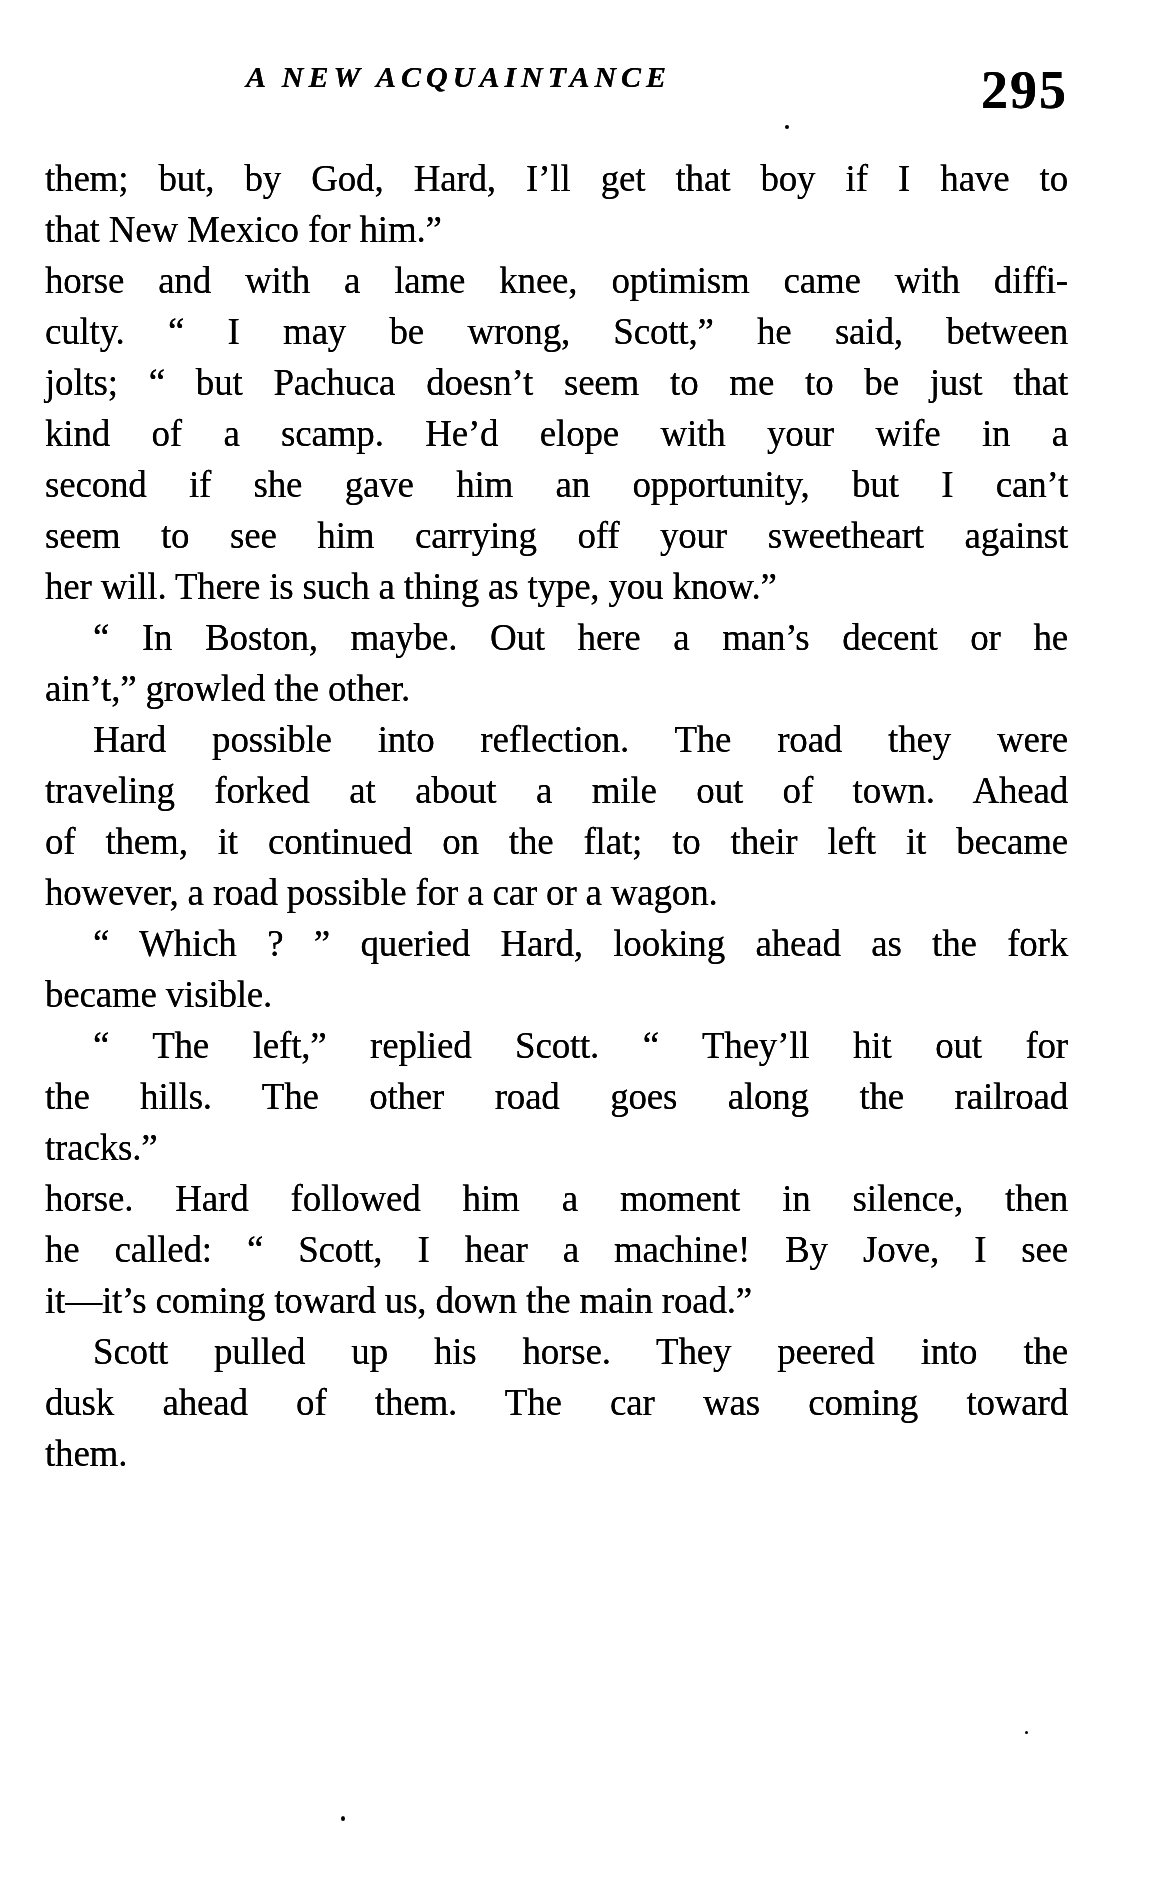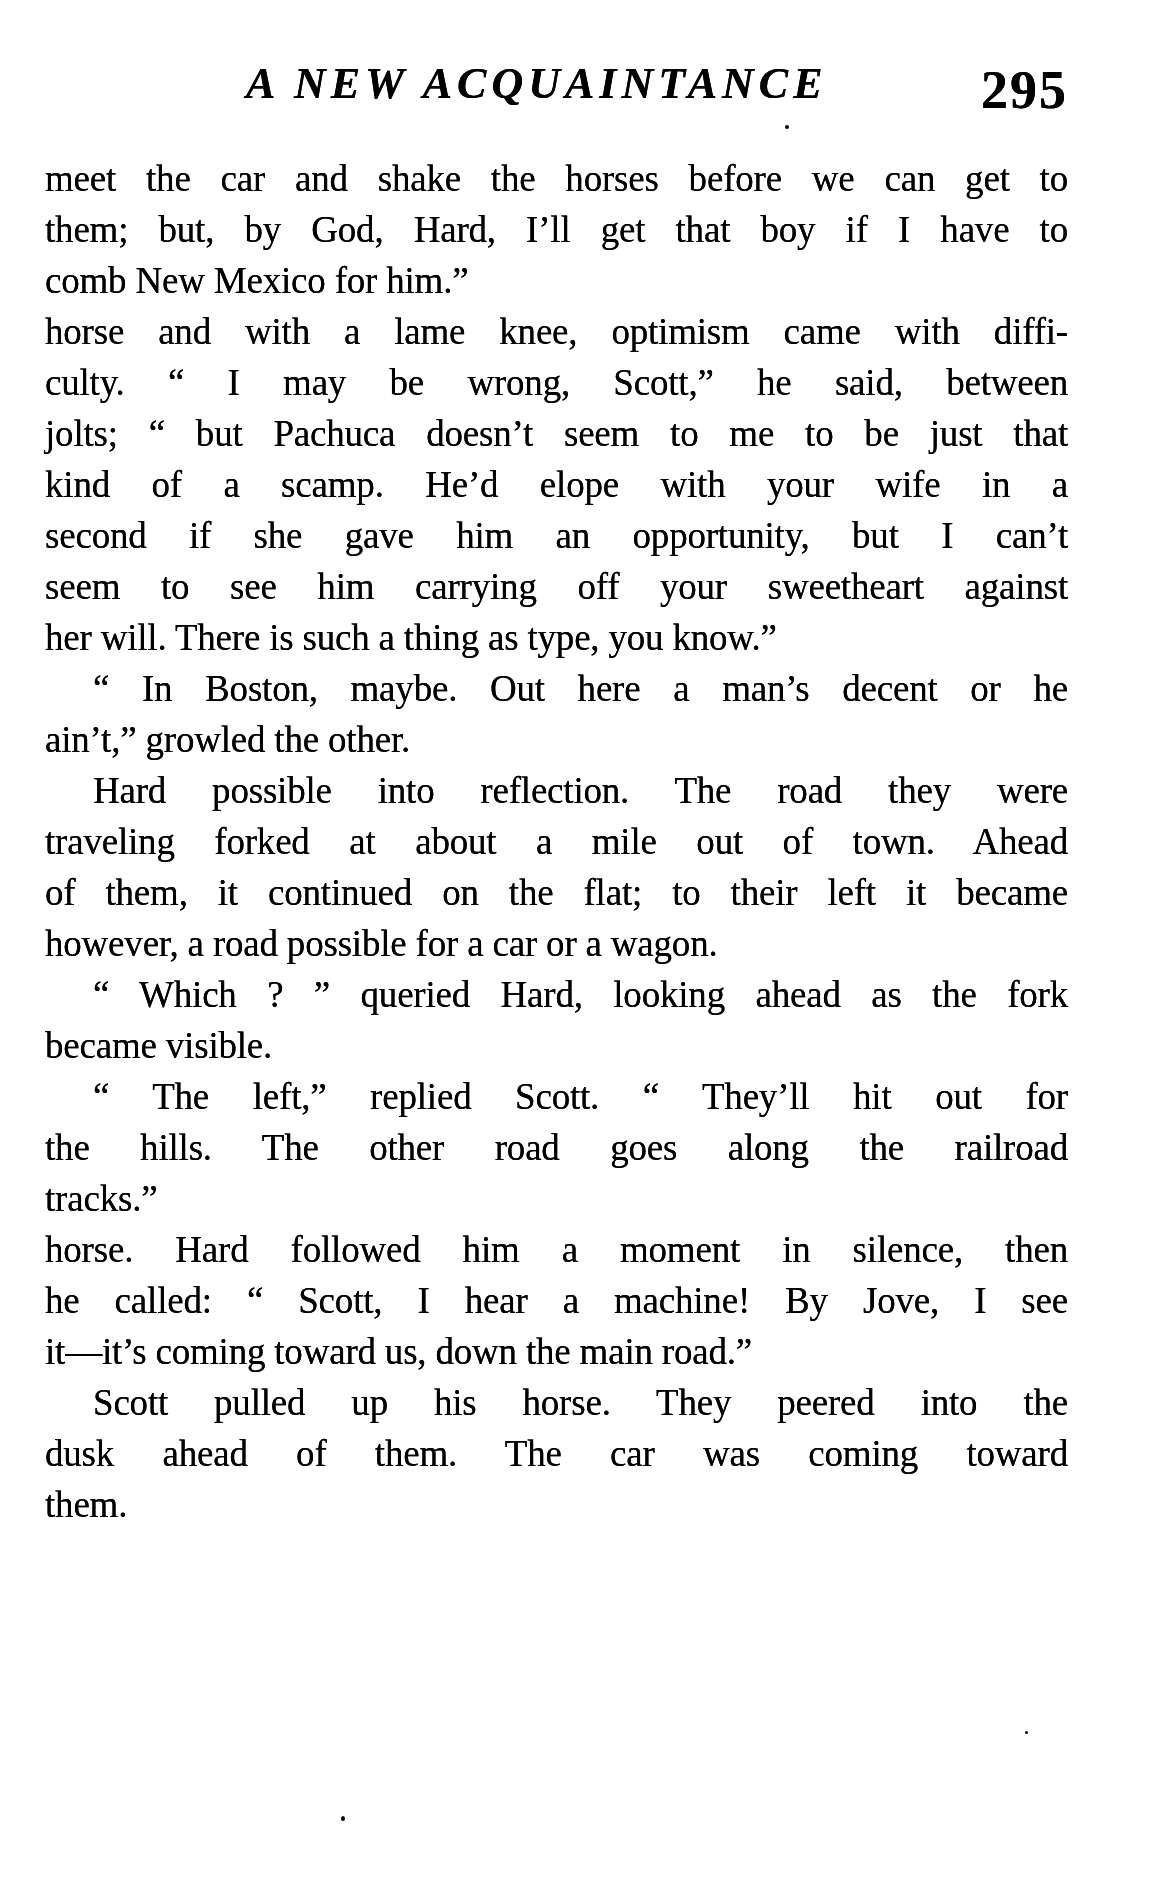--- a/index.html
+++ b/index.html
@@ -16,21 +16,21 @@
     font-family: "Liberation Serif", "DejaVu Serif", serif;
     color: #000000;
   }
   
   .chapter-title {
     position: absolute;
     left: 246px;
     top: 62px;
     font-style: italic;
     font-weight: 700;
-    font-size: 44px;
+    font-size: 30px;
     line-height: 1;
     letter-spacing: 5px;
     white-space: nowrap;
     text-shadow: 0 0 0.6px #000;
   }
   .page-number {
     position: absolute;
     left: 981px;
     top: 63px;
     font-weight: 700;
@@ -77,23 +77,22 @@
 <body>
 
 <div class="page">
 
   <div class="running-head">
     <div class="chapter-title">A NEW ACQUAINTANCE</div>
     <div class="page-number">295</div>
   </div>
 
   <div class="text-block">
-      <div class="line">meet the car and shake the horses before we can get to</div>
       <div class="line">them; but, by God, Hard, I’ll get that boy if I have to</div>
-      <div class="line end">comb New Mexico for him.”</div>
+      <div class="line end">that New Mexico for him.”</div>
       <div class="line">horse and with a lame knee, optimism came with diffi-</div>
       <div class="line">culty. “ I may be wrong, Scott,” he said, between</div>
       <div class="line">jolts; “ but Pachuca doesn’t seem to me to be just that</div>
       <div class="line">kind of a scamp. He’d elope with your wife in a</div>
       <div class="line">second if she gave him an opportunity, but I can’t</div>
       <div class="line">seem to see him carrying off your sweetheart against</div>
       <div class="line end">her will. There is such a thing as type, you know.”</div>
       <div class="line indent">“ In Boston, maybe. Out here a man’s decent or he</div>
       <div class="line end">ain’t,” growled the other.</div>
       <div class="line indent">Hard possible into reflection. The road they were</div>

